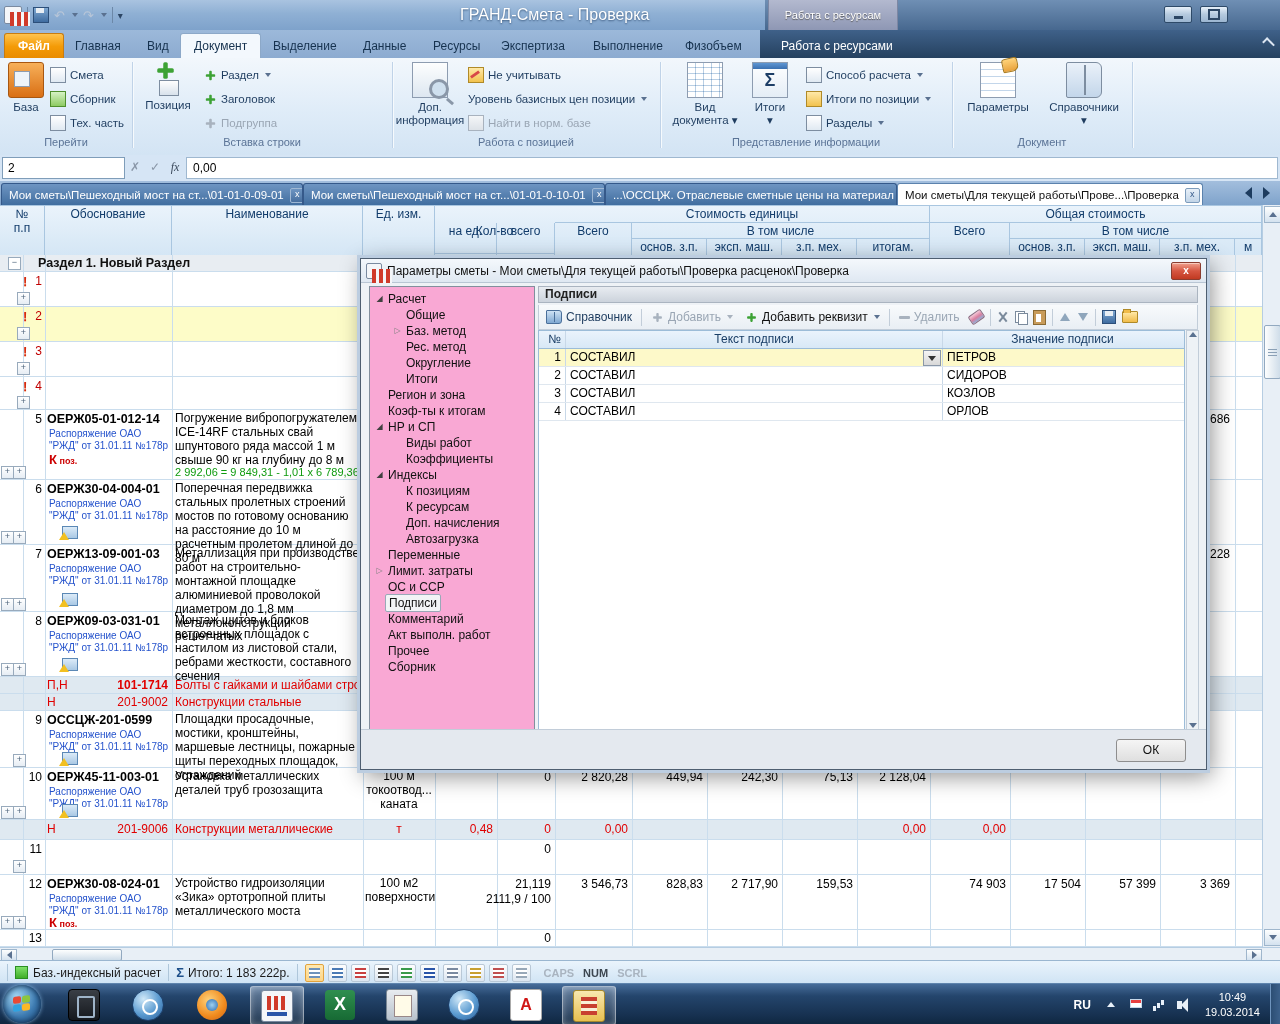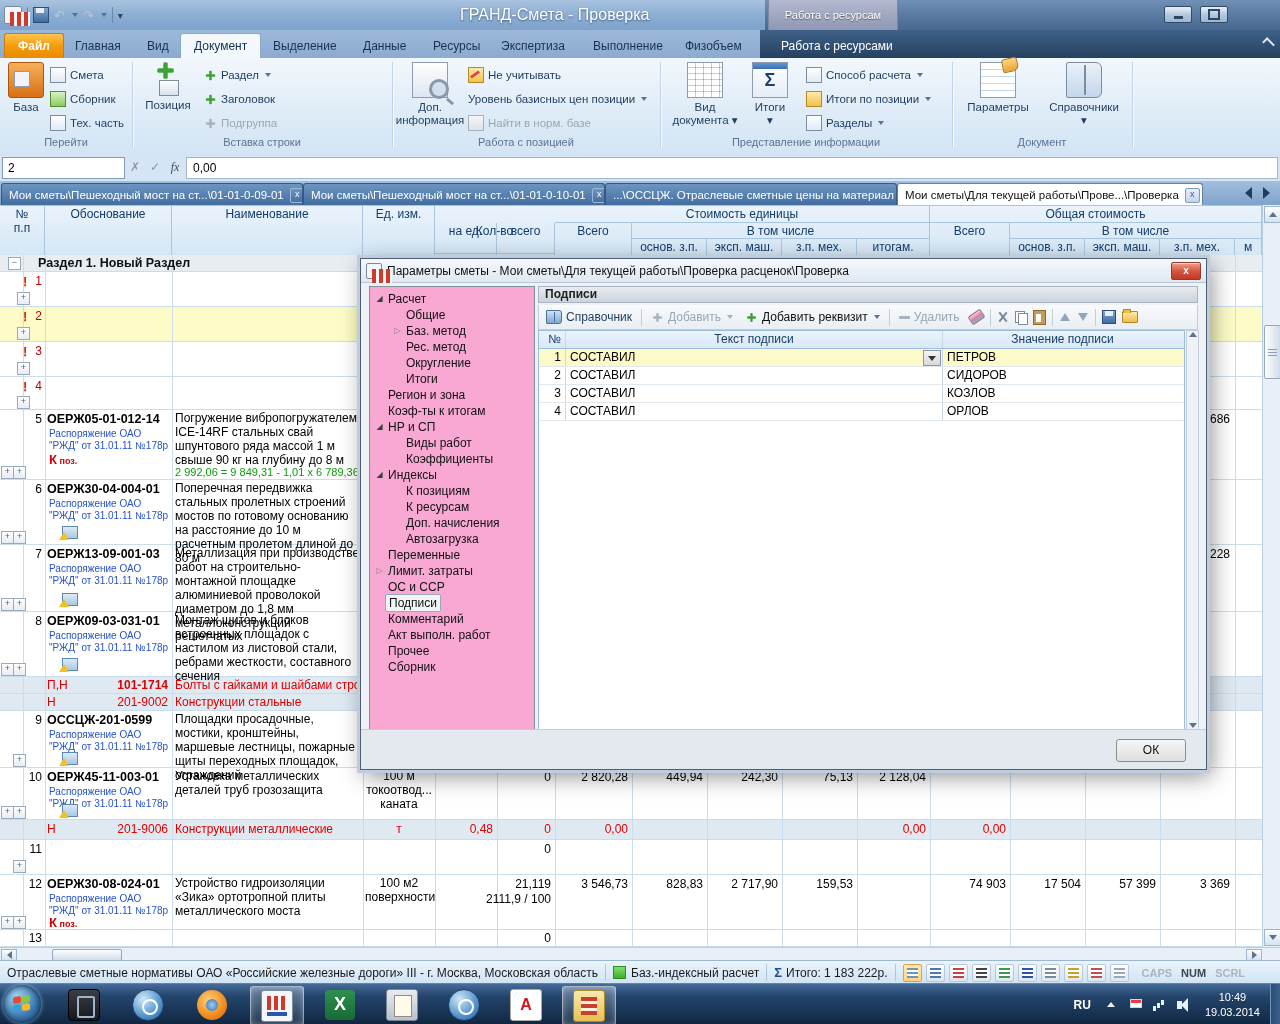--- a/index.html
+++ b/index.html
@@ -814,21 +814,20 @@
     <div style="margin:1px auto 0;" class="tri-up"></div>
     <div style="position:absolute;bottom:2px;left:2px;" class="tri-dn"></div>
   </div>
 
   <div class="dlg-okzone">
     <div class="okbtn">ОК</div>
   </div>
 </div>
 
 <div class="abs sbar">
-  <span style="padding-left:7px;white-space:nowrap;">Отраслевые сметные нормативы ОАО «Российские железные дороги»  III - г. Москва, Московская область</span>
   <span class="ssep"></span>
   <span class="greensq"></span>
   <span style="white-space:nowrap;">Баз.-индексный расчет</span>
   <span class="ssep"></span>
   <span class="sigma">Σ</span>
   <span style="white-space:nowrap;">Итого: 1 183 222р.</span>
   <span class="ssep"></span>
   <span class="sic on"></span>
   <span class="sic" style="--c:#4a7ab5;"></span>
   <span class="sic" style="--c:#c84040;"></span>

